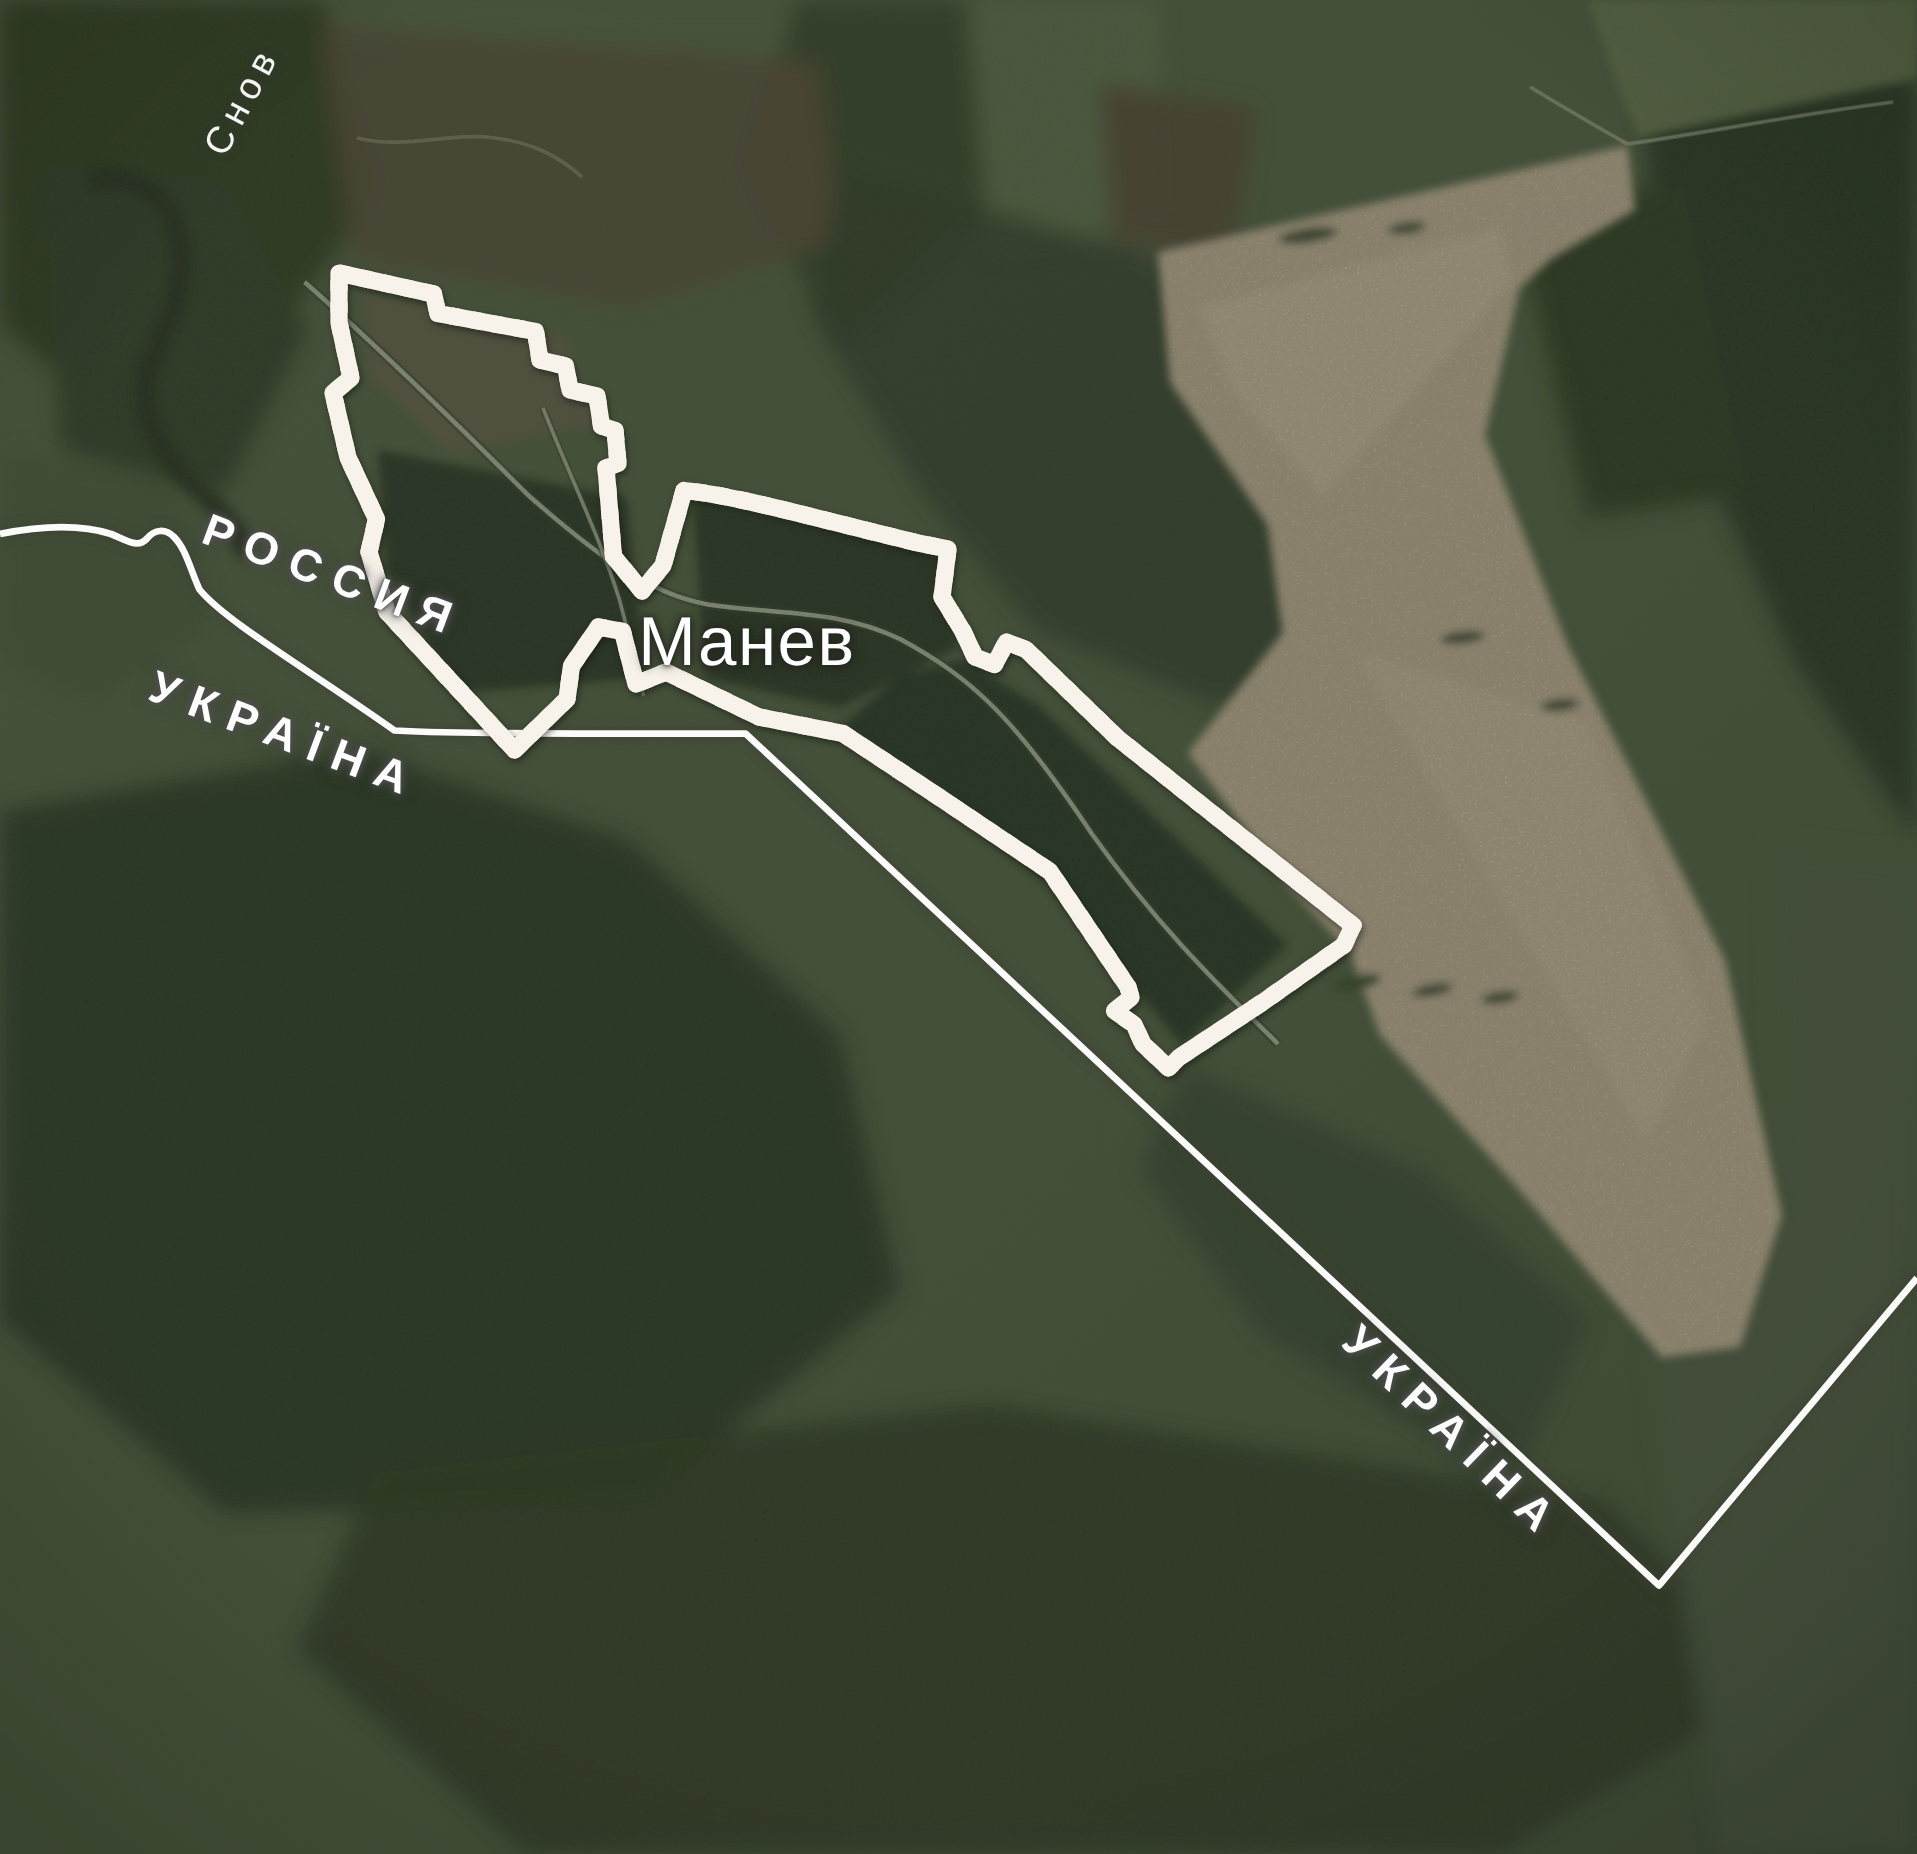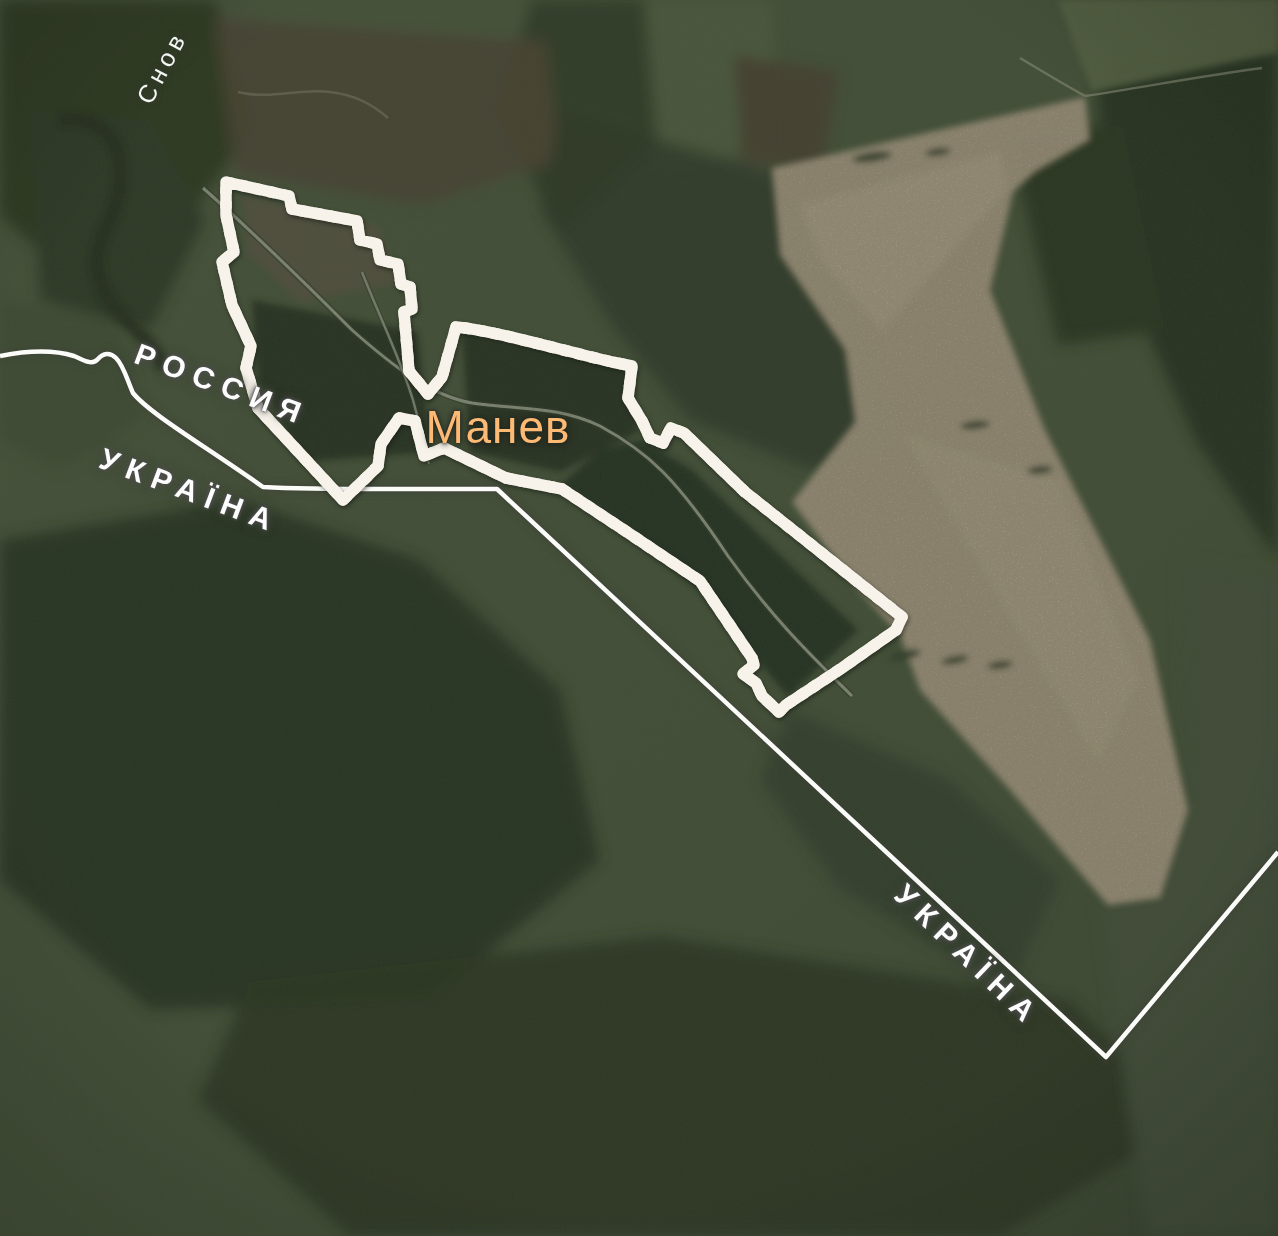--- a/index.html
+++ b/index.html
@@ -6,21 +6,21 @@
   #map{
     position:relative;
     width:1278px;height:1236px;
     overflow:hidden;
     font-family:"Liberation Sans", sans-serif;
     background:#46513a;
   }
   #map svg{position:absolute;left:0;top:0;display:block;}
   .map-label{
     position:absolute;
-    color:#fdba74;
+    color:#ffffff;
     white-space:nowrap;
     transform-origin:center center;
     user-select:none;
   }
   .country{
     font-size:30px;
     font-weight:700;
     letter-spacing:9px;
     color:#fdfdfd;
     text-shadow:0 0 2px #4d4d4d,0 0 4px #555555,0 0 7px rgba(80,80,80,.95),0 0 12px rgba(60,60,60,.6);

